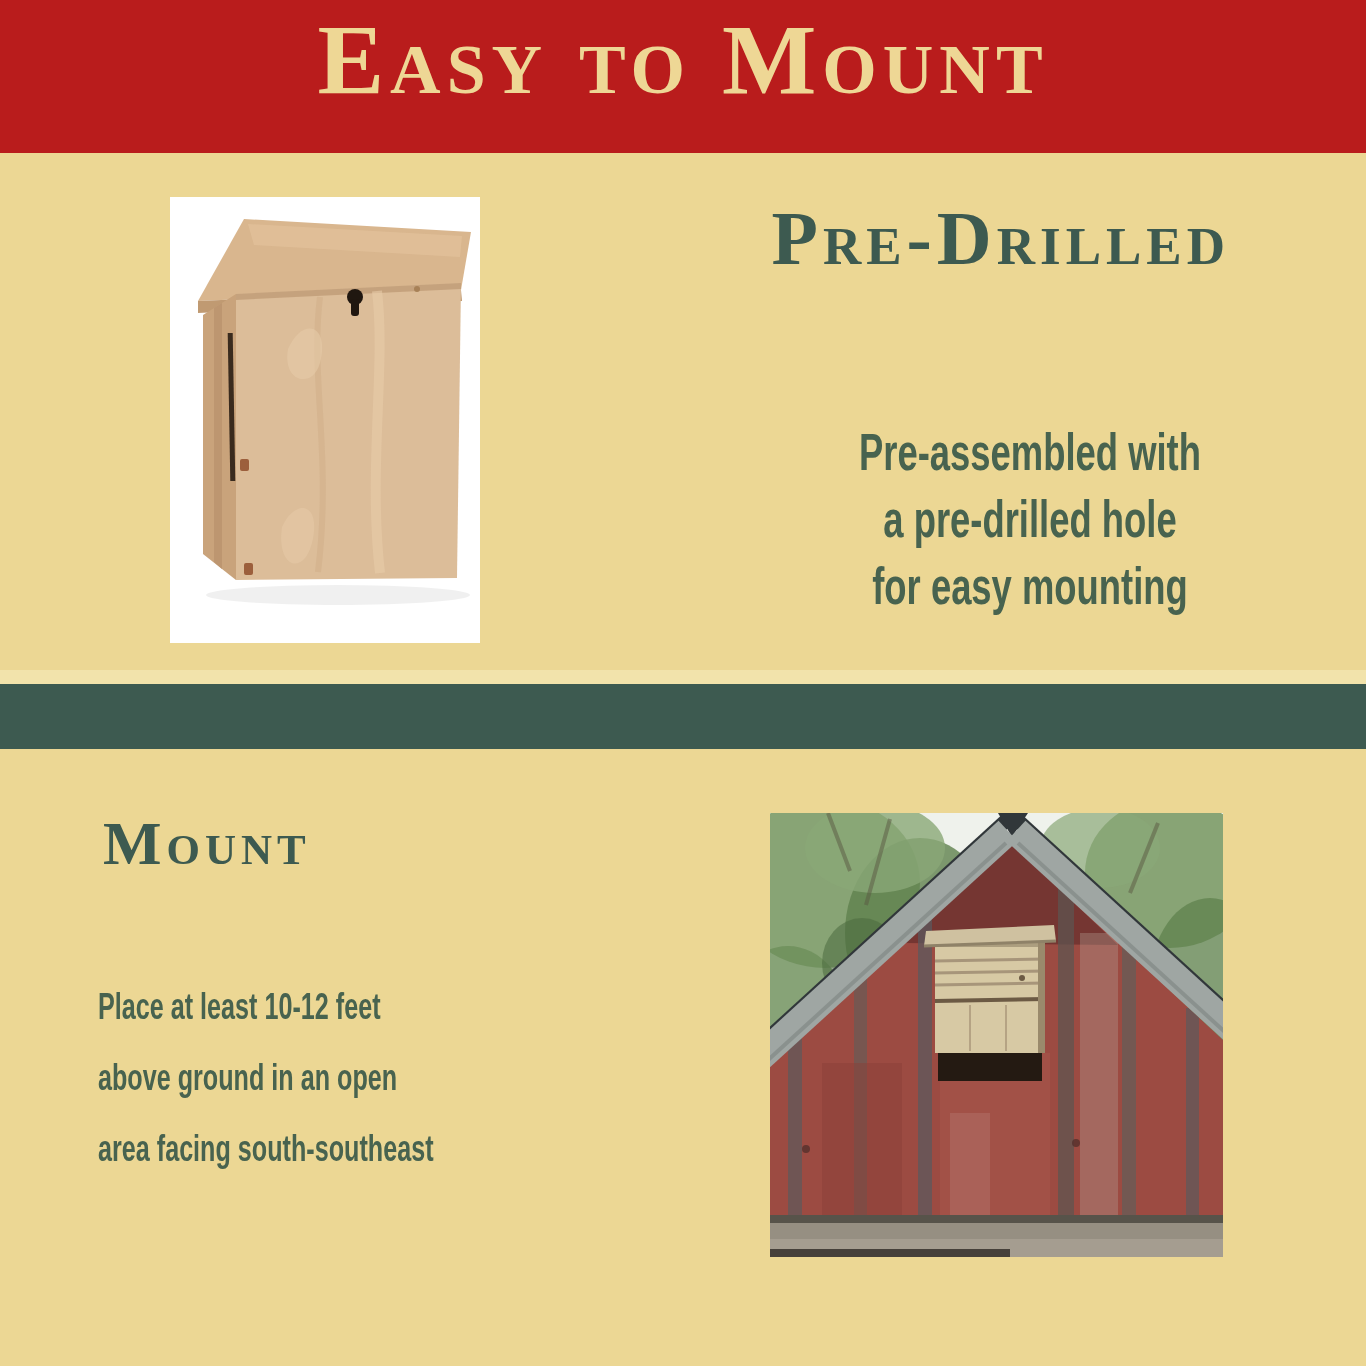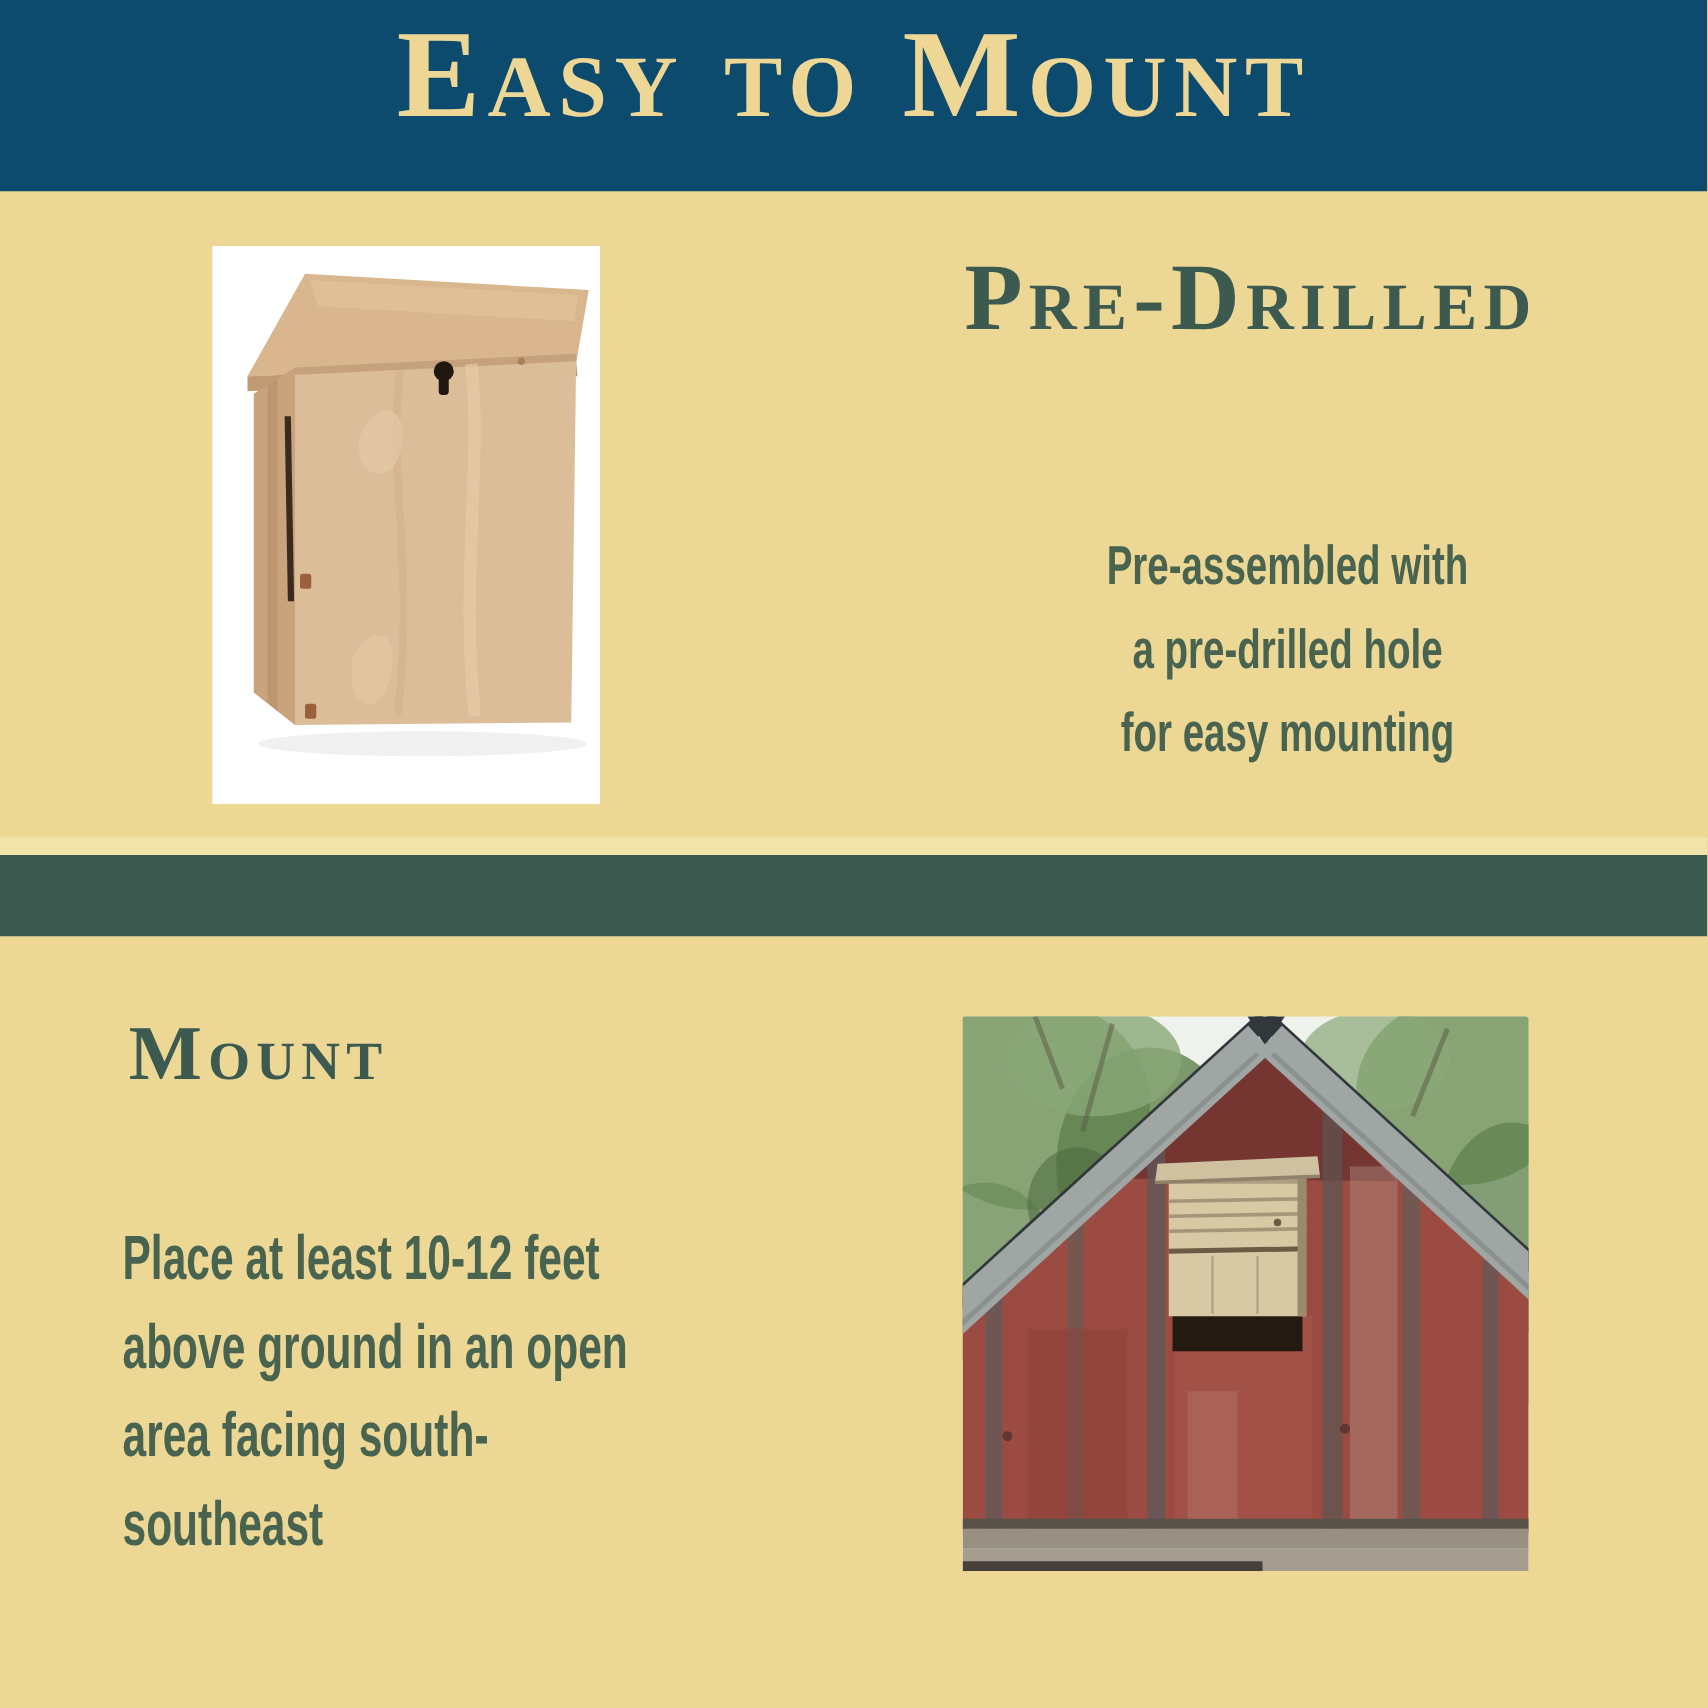--- a/index.html
+++ b/index.html
@@ -1,45 +1,45 @@
 <!DOCTYPE html>
 <html><head>
 <meta charset="utf-8">
 <style>
   html,body{margin:0;padding:0;background:#ecd794;}
   .page{position:relative;width:1366px;height:1366px;background:#ecd794;overflow:hidden;
         font-family:"Liberation Sans",sans-serif;}
 
   
-  .header-band{position:absolute;left:0;top:0;width:100%;height:153px;background:#0c4a6e;
+  .header-band{position:absolute;left:0;top:0;width:100%;height:153px;background:#b91c1c;
                display:flex;align-items:center;justify-content:center;}
   .main-title{margin:0;font-family:"Liberation Serif",serif;font-variant:small-caps;
               font-weight:700;font-size:100px;line-height:1;letter-spacing:6px;
               color:#eed795;transform:translateY(-17px);}
 
   
   .product-card{position:absolute;left:170px;top:197px;width:310px;height:446px;background:#ffffff;}
   .pd-heading{position:absolute;top:190px;right:136px;margin:0;text-align:right;
               font-family:"Liberation Serif",serif;font-variant:small-caps;font-weight:700;
               font-size:76px;line-height:96px;letter-spacing:5px;color:#3d5a50;}
   .pd-heading .line{display:block;}
   .pd-body{position:absolute;top:419px;left:760px;width:540px;margin:0;text-align:center;
-           font-weight:700;font-size:44px;line-height:67px;color:#48634f;}
+           font-weight:700;font-size:52px;line-height:67px;color:#48634f;}
   .pd-body .bline{display:block;transform:scaleX(0.70);}
 
   
   .divider{position:absolute;left:0;top:684px;width:100%;height:65px;background:#3d5a50;}
   .divider-highlight{position:absolute;left:0;top:670px;width:100%;height:14px;background:#f2e3ab;}
 
   
   .mt-heading{position:absolute;left:103px;top:795px;margin:0;
               font-family:"Liberation Serif",serif;font-variant:small-caps;font-weight:700;
               font-size:62px;line-height:96px;letter-spacing:5px;color:#3d5a50;}
   .mt-body{position:absolute;left:98px;top:971px;width:640px;margin:0;text-align:left;
-           font-weight:700;font-size:50px;line-height:71px;color:#48634f;}
+           font-weight:700;font-size:37px;line-height:71px;color:#48634f;}
   .mt-body .bline{display:block;transform:scaleX(0.68);transform-origin:left center;}
 
   .barn-card{position:absolute;left:770px;top:813px;width:453px;height:444px;overflow:hidden;}
   svg{display:block;}
 </style>
 </head>
 <body>
 
 <div class="page">
 

